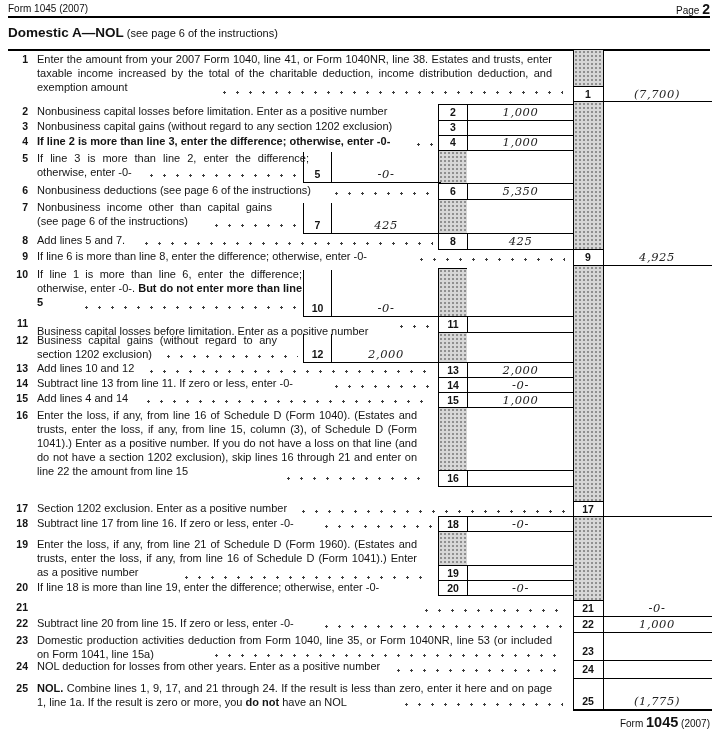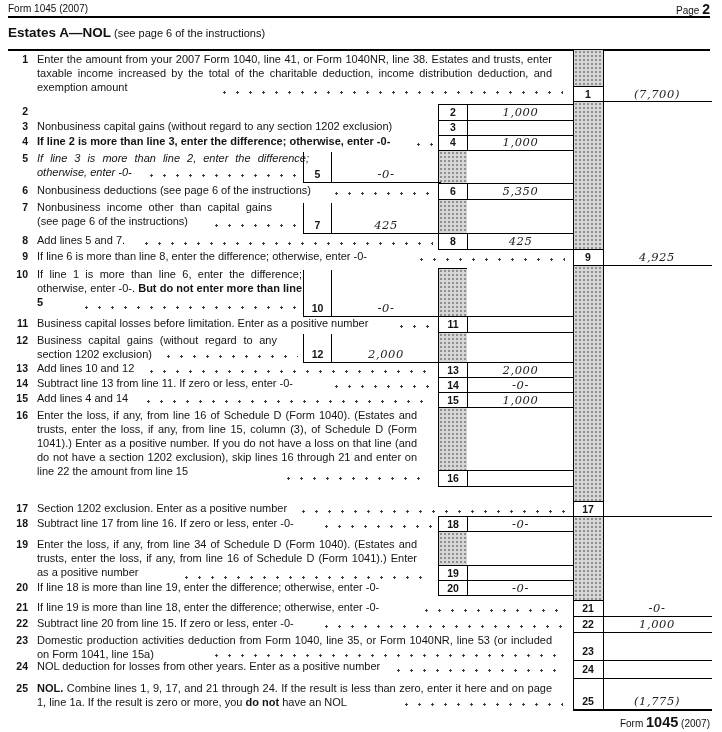--- a/index.html
+++ b/index.html
@@ -37,21 +37,21 @@
 <div class="page">
 
   <div class="hdr-l">Form 1045 (2007)</div>
   <div class="hdr-r">
     <span>Page</span>
     <b>2</b>
   </div>
   <div class="hl2" style="left:8px;top:16px;width:702px;"></div>
 
   <div class="title">
-    <b>Estates A—NOL</b>
+    <b>Domestic A—NOL</b>
     <span>(see page 6 of the instructions)</span>
   </div>
   <div class="hl2" style="left:8px;top:49px;width:702px;"></div>
 
   <div class="vl" style="left:573px;top:49px;height:661px;"></div>
   <div class="vl" style="left:603px;top:49px;height:661px;"></div>
 
   <div class="gy" style="left:574px;top:50px;width:29px;height:36px;"></div>
   <div class="gy" style="left:574px;top:102px;width:29px;height:147px;"></div>
   <div class="gy" style="left:574px;top:266px;width:29px;height:236px;"></div>
@@ -147,39 +147,39 @@
   <div class="n" style="top:516px;">18</div>
   <div class="n" style="top:537px;">19</div>
   <div class="n" style="top:580px;">20</div>
   <div class="n" style="top:600px;">21</div>
   <div class="n" style="top:616px;">22</div>
   <div class="n" style="top:633px;">23</div>
   <div class="n" style="top:659px;">24</div>
   <div class="n" style="top:681px;">25</div>
 
   <div class="t" style="left:37px;top:52px;width:515px;">Enter the amount from your 2007 Form 1040, line 41, or Form 1040NR, line 38. Estates and trusts, enter taxable income increased by the total of the charitable deduction, income distribution deduction, and exemption amount</div>
+  <div class="t1" style="left:37px;top:104px;">Nonbusiness capital losses before limitation. Enter as a positive number</div>
   <div class="t1" style="left:37px;top:119px;">Nonbusiness capital gains (without regard to any section 1202 exclusion)</div>
   <div class="t1" style="left:37px;top:134px;font-weight:bold;">If line 2 is more than line 3, enter the difference; otherwise, enter -0-</div>
-  <div class="t" style="left:37px;top:151px;width:272px;font-style:italic;">If line 3 is more than line 2, enter the difference; otherwise, enter -0-</div>
+  <div class="t" style="left:37px;top:151px;width:272px;">If line 3 is more than line 2, enter the difference; otherwise, enter -0-</div>
   <div class="t1" style="left:37px;top:183px;">Nonbusiness deductions (see page 6 of the instructions)</div>
   <div class="t" style="left:37px;top:200px;width:235px;">Nonbusiness income other than capital gains (see page 6 of the instructions)</div>
   <div class="t1" style="left:37px;top:233px;">Add lines 5 and 7.</div>
   <div class="t1" style="left:37px;top:249px;">If line 6 is more than line 8, enter the difference; otherwise, enter -0-</div>
   <div class="t" style="left:37px;top:267px;width:265px;"><span>If line 1 is more than line 6, enter the difference; otherwise, enter -0-. </span><b>But do not enter more than line 5</b></div>
-  <div class="t1" style="left:37px;top:316px;">Business capital losses before limitation. Enter as a positive number</div>
+  <div class="t1" style="left:37px;top:324px;">Business capital losses before limitation. Enter as a positive number</div>
   <div class="t" style="left:37px;top:333px;width:240px;">Business capital gains (without regard to any section 1202 exclusion)</div>
   <div class="t1" style="left:37px;top:361px;">Add lines 10 and 12</div>
   <div class="t1" style="left:37px;top:376px;">Subtract line 13 from line 11. If zero or less, enter -0-</div>
   <div class="t1" style="left:37px;top:391px;">Add lines 4 and 14</div>
   <div class="t" style="left:37px;top:408px;width:380px;">Enter the loss, if any, from line 16 of Schedule D (Form 1040). (Estates and trusts, enter the loss, if any, from line 15, column (3), of Schedule D (Form 1041).) Enter as a positive number. If you do not have a loss on that line (and do not have a section 1202 exclusion), skip lines 16 through 21 and enter on line 22 the amount from line 15</div>
   <div class="t1" style="left:37px;top:501px;">Section 1202 exclusion. Enter as a positive number</div>
   <div class="t1" style="left:37px;top:516px;">Subtract line 17 from line 16. If zero or less, enter -0-</div>
-  <div class="t" style="left:37px;top:537px;width:380px;">Enter the loss, if any, from line 34 of Schedule D (Form 1040). (Estates and trusts, enter the loss, if any, from line 16 of Schedule D (Form 1041).) Enter as a positive number</div>
+  <div class="t" style="left:37px;top:537px;width:380px;">Enter the loss, if any, from line 21 of Schedule D (Form 1960). (Estates and trusts, enter the loss, if any, from line 16 of Schedule D (Form 1041).) Enter as a positive number</div>
   <div class="t1" style="left:37px;top:580px;">If line 18 is more than line 19, enter the difference; otherwise, enter -0-</div>
-  <div class="t1" style="left:37px;top:600px;">If line 19 is more than line 18, enter the difference; otherwise, enter -0-</div>
   <div class="t1" style="left:37px;top:616px;">Subtract line 20 from line 15. If zero or less, enter -0-</div>
   <div class="t" style="left:37px;top:633px;width:515px;">Domestic production activities deduction from Form 1040, line 35, or Form 1040NR, line 53 (or included on Form 1041, line 15a)</div>
   <div class="t1" style="left:37px;top:659px;">NOL deduction for losses from other years. Enter as a positive number</div>
   <div class="t" style="left:37px;top:681px;width:515px;"><b>NOL.</b><span> Combine lines 1, 9, 17, and 21 through 24. If the result is less than zero, enter it here and on page 1, line 1a. If the result is zero or more, you </span><b>do not</b><span> have an NOL</span></div>
 
   <div class="ld" style="left:218px;top:91px;width:345px;"></div>
   <div class="ld" style="left:412px;top:143px;width:21px;"></div>
   <div class="ld" style="left:145px;top:174px;width:153px;"></div>
   <div class="ld" style="left:330px;top:192px;width:103px;"></div>
   <div class="ld" style="left:210px;top:224px;width:88px;"></div>

